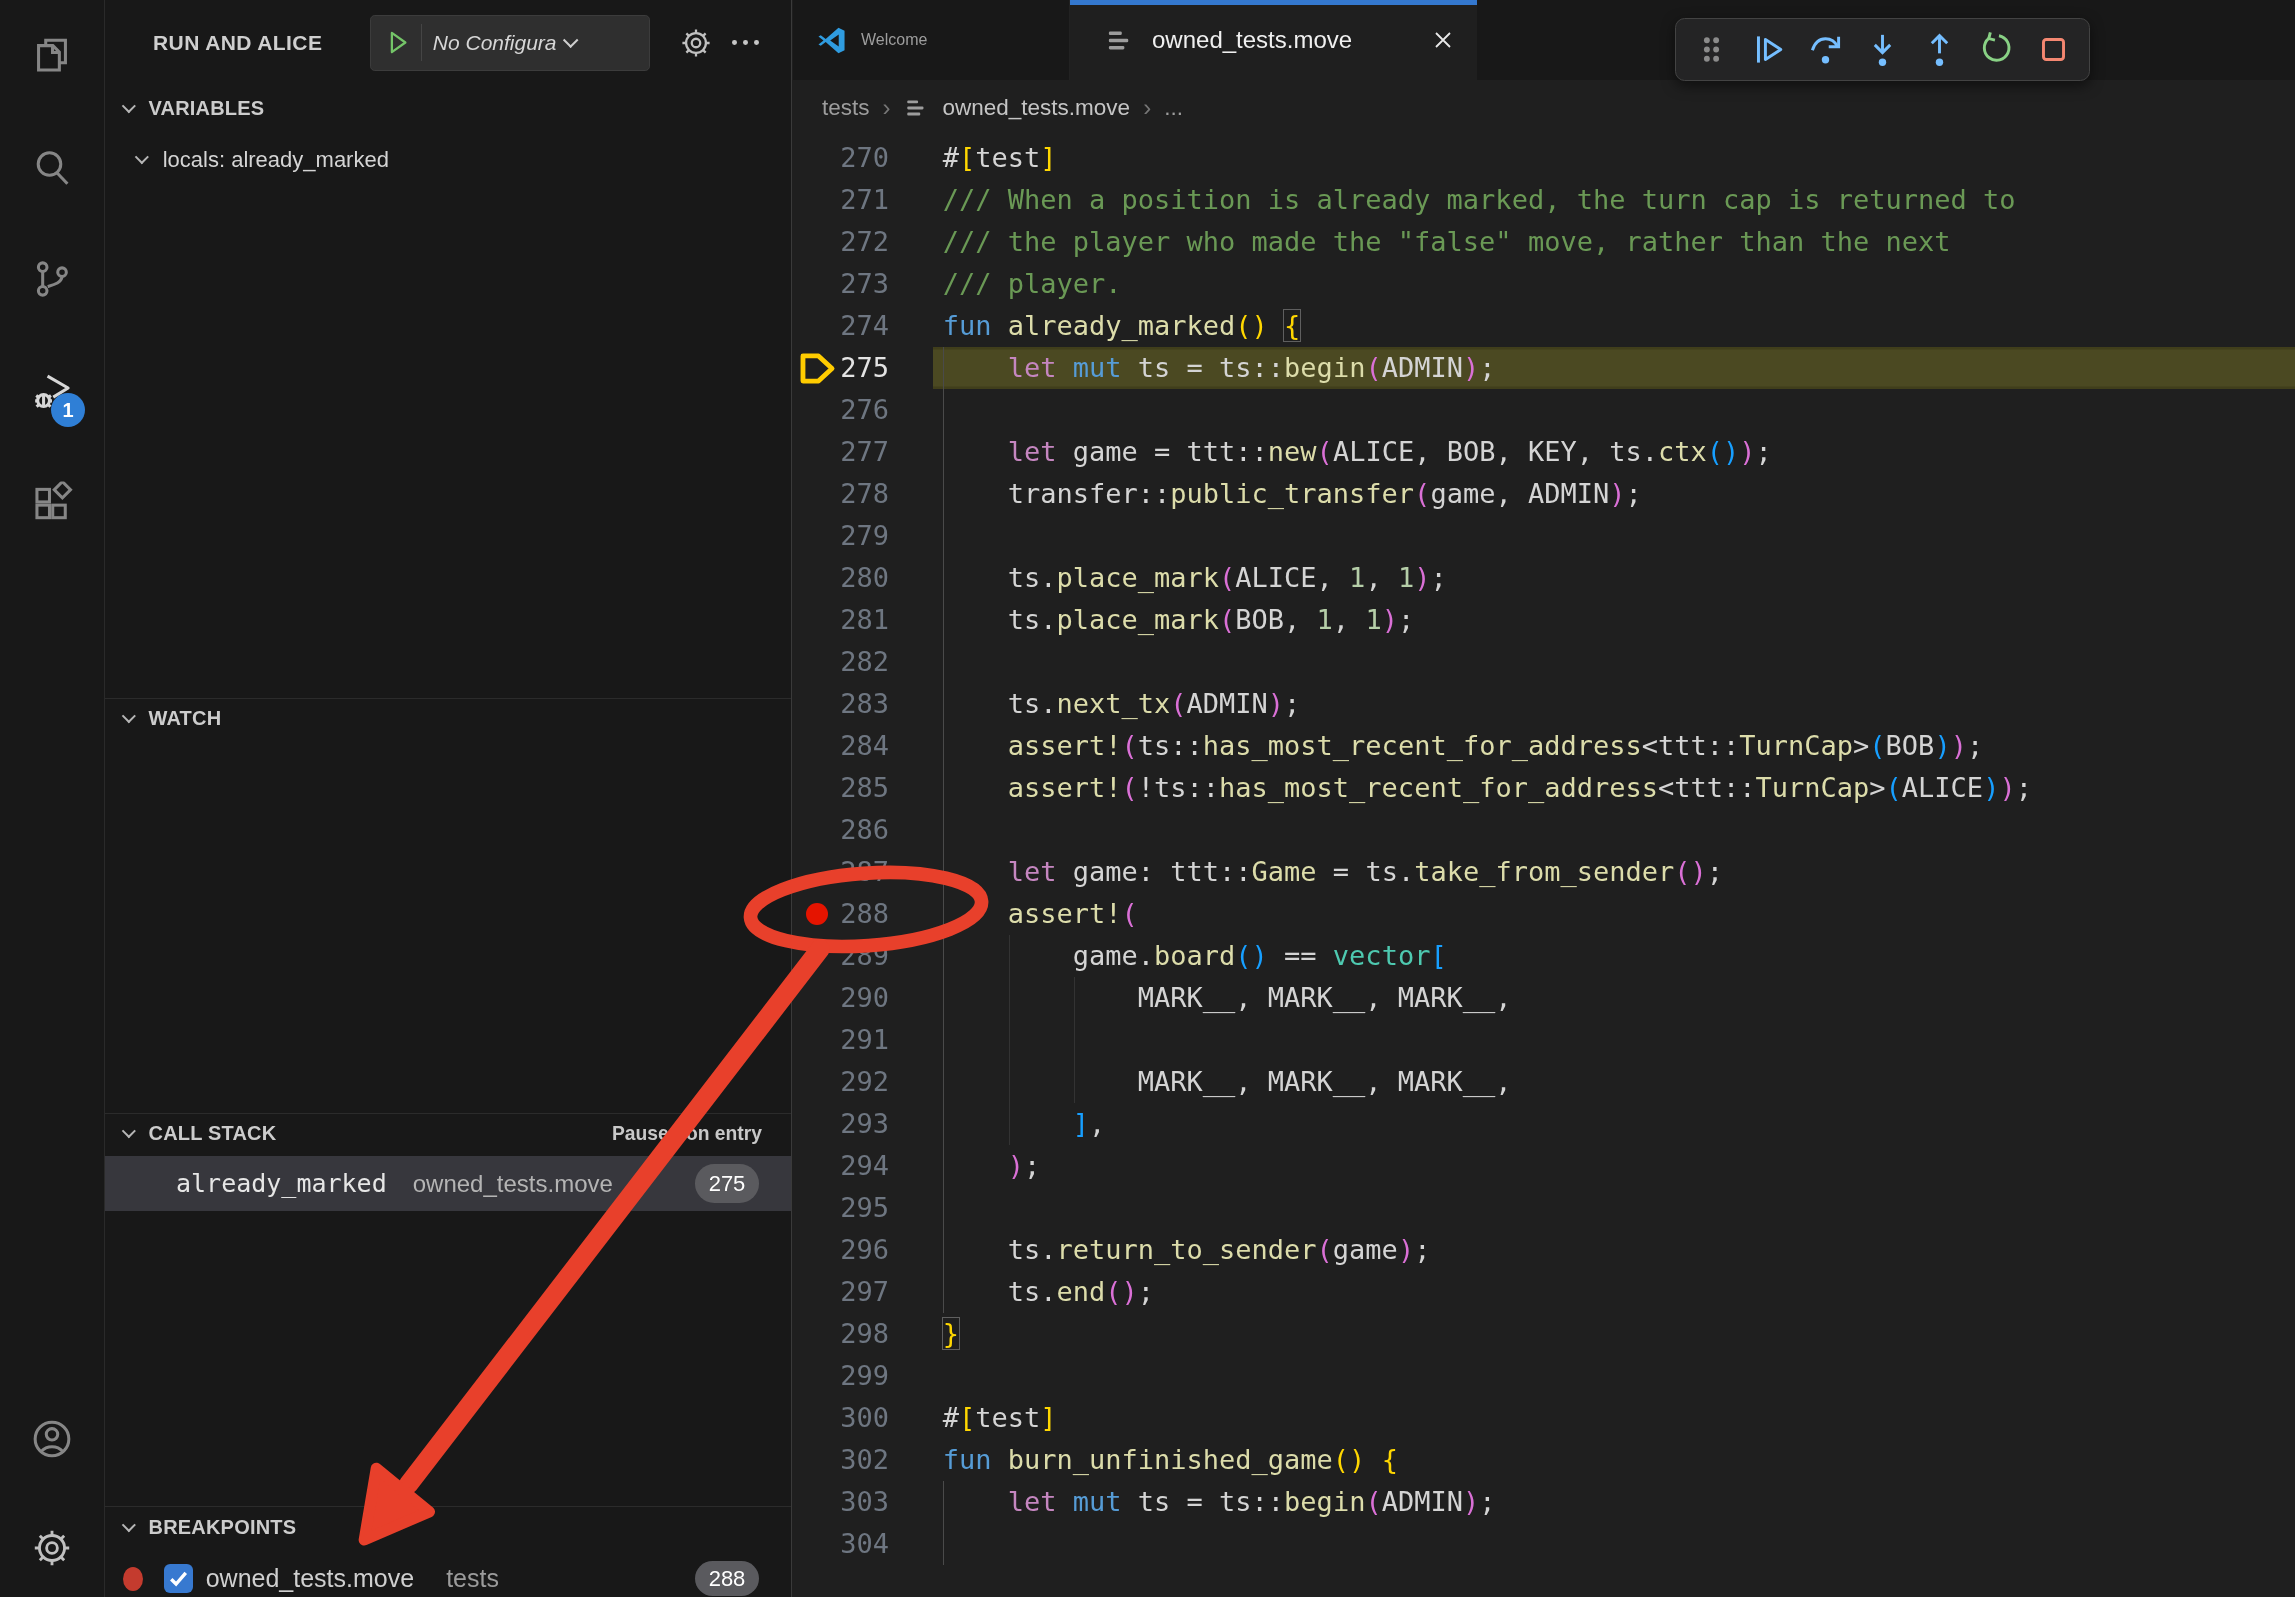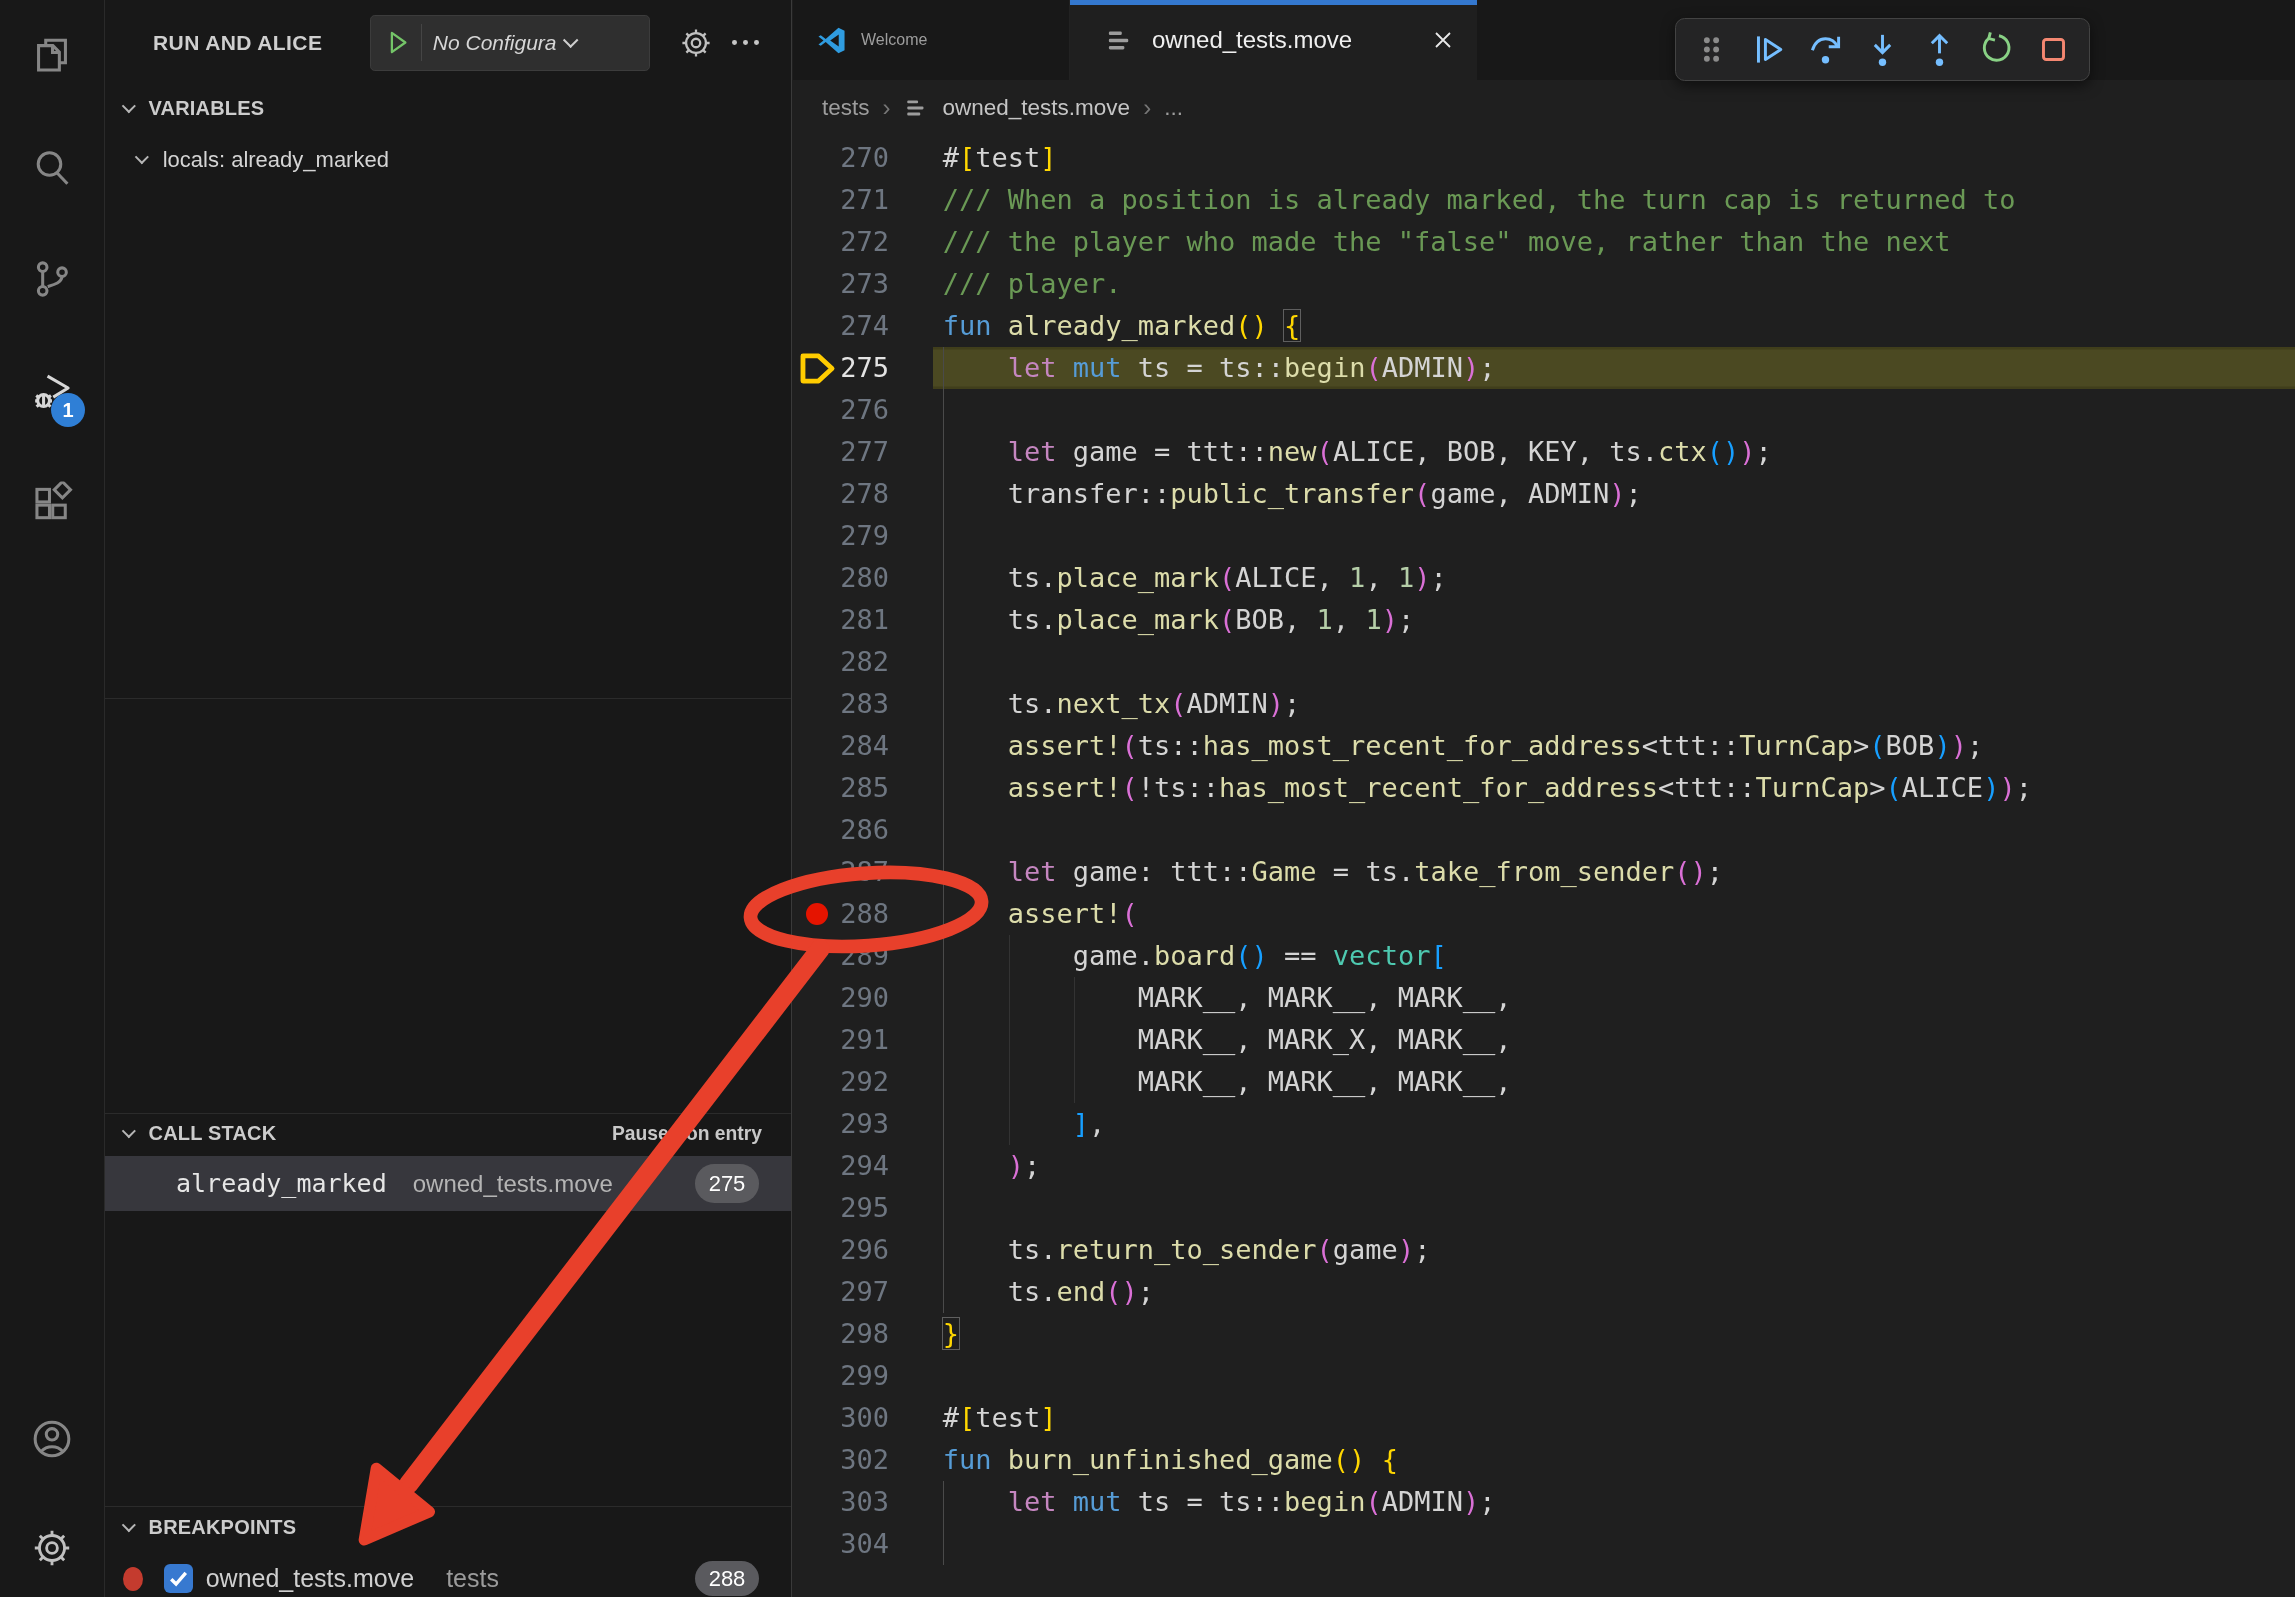--- a/index.html
+++ b/index.html
@@ -191,20 +191,24 @@
     <div class="section-header" style="top:90px">
       <span class="chev"></span>
       <span class="label">VARIABLES</span>
     </div>
     <div class="locals-row">
       <span class="chev"></span>
       <span class="label">locals: already_marked</span>
     </div>
 
     <div class="divider" style="top:698px"></div>
+    <div class="section-header" style="top:700px">
+      <span class="chev"></span>
+      <span class="label">WATCH</span>
+    </div>
 
     <div class="divider" style="top:1113px"></div>
     <div class="section-header" style="top:1115px">
       <span class="chev"></span>
       <span class="label">CALL STACK</span>
       <span class="paused-badge">Paused on entry</span>
     </div>
     <div class="stack-row">
       <span class="stack-fn">already_marked</span>
       <span class="stack-file">owned_tests.move</span>
@@ -283,21 +287,21 @@
         <div class="code-line"><div class="gutter"><span class="glyph"></span><span class="num">281</span></div><div class="txt"><i class="guide g0" style="left: 9.7px;"></i><span><span class="tk-fg">    ts.</span><span class="tk-fn">place_mark</span><span class="tk-b2">(</span><span class="tk-fg">BOB, </span><span class="tk-num">1</span><span class="tk-fg">, </span><span class="tk-num">1</span><span class="tk-b2">)</span><span class="tk-fg">;</span></span></div></div>
         <div class="code-line"><div class="gutter"><span class="glyph"></span><span class="num">282</span></div><div class="txt"><i class="guide g0" style="left: 9.7px;"></i><span></span></div></div>
         <div class="code-line"><div class="gutter"><span class="glyph"></span><span class="num">283</span></div><div class="txt"><i class="guide g0" style="left: 9.7px;"></i><span><span class="tk-fg">    ts.</span><span class="tk-fn">next_tx</span><span class="tk-b2">(</span><span class="tk-fg">ADMIN</span><span class="tk-b2">)</span><span class="tk-fg">;</span></span></div></div>
         <div class="code-line"><div class="gutter"><span class="glyph"></span><span class="num">284</span></div><div class="txt"><i class="guide g0" style="left: 9.7px;"></i><span><span class="tk-fg">    </span><span class="tk-fn">assert!</span><span class="tk-b2">(</span><span class="tk-fg">ts::</span><span class="tk-fn">has_most_recent_for_address</span><span class="tk-fg">&lt;ttt::</span><span class="tk-fn">TurnCap</span><span class="tk-fg">&gt;</span><span class="tk-b3">(</span><span class="tk-fg">BOB</span><span class="tk-b3">)</span><span class="tk-b2">)</span><span class="tk-fg">;</span></span></div></div>
         <div class="code-line"><div class="gutter"><span class="glyph"></span><span class="num">285</span></div><div class="txt"><i class="guide g0" style="left: 9.7px;"></i><span><span class="tk-fg">    </span><span class="tk-fn">assert!</span><span class="tk-b2">(</span><span class="tk-fg">!ts::</span><span class="tk-fn">has_most_recent_for_address</span><span class="tk-fg">&lt;ttt::</span><span class="tk-fn">TurnCap</span><span class="tk-fg">&gt;</span><span class="tk-b3">(</span><span class="tk-fg">ALICE</span><span class="tk-b3">)</span><span class="tk-b2">)</span><span class="tk-fg">;</span></span></div></div>
         <div class="code-line"><div class="gutter"><span class="glyph"></span><span class="num">286</span></div><div class="txt"><i class="guide g0" style="left: 9.7px;"></i><span></span></div></div>
         <div class="code-line"><div class="gutter"><span class="glyph"></span><span class="num">287</span></div><div class="txt"><i class="guide g0" style="left: 9.7px;"></i><span><span class="tk-fg">    </span><span class="tk-lt">let</span><span class="tk-fg"> game: ttt::</span><span class="tk-fn">Game</span><span class="tk-fg"> = ts.</span><span class="tk-fn">take_from_sender</span><span class="tk-b2">(</span><span class="tk-b2">)</span><span class="tk-fg">;</span></span></div></div>
         <div class="code-line"><div class="gutter"><span class="glyph"><span class="bp-gutter-dot"></span></span><span class="num">288</span></div><div class="txt"><i class="guide g0" style="left: 9.7px;"></i><span><span class="tk-fg">    </span><span class="tk-fn">assert!</span><span class="tk-b2">(</span></span></div></div>
         <div class="code-line"><div class="gutter"><span class="glyph"></span><span class="num">289</span></div><div class="txt"><i class="guide g0" style="left: 9.7px;"></i><i class="guide" style="left: 76px;"></i><span><span class="tk-fg">        game.</span><span class="tk-fn">board</span><span class="tk-b3">(</span><span class="tk-b3">)</span><span class="tk-fg"> == </span><span class="tk-ty">vector</span><span class="tk-b3">[</span></span></div></div>
         <div class="code-line"><div class="gutter"><span class="glyph"></span><span class="num">290</span></div><div class="txt"><i class="guide g0" style="left: 9.7px;"></i><i class="guide" style="left: 76px;"></i><i class="guide" style="left: 141px;"></i><span><span class="tk-fg">            MARK__, MARK__, MARK__,</span></span></div></div>
-        <div class="code-line"><div class="gutter"><span class="glyph"></span><span class="num">291</span></div><div class="txt"><i class="guide g0" style="left: 9.7px;"></i><i class="guide" style="left: 76px;"></i><i class="guide" style="left: 141px;"></i><span><span class="tk-fg">            MARK__, MARK_X, MARK__,</span></span></div></div>
+        <div class="code-line"><div class="gutter"><span class="glyph"></span><span class="num">291</span></div><div class="txt"><i class="guide g0" style="left: 9.7px;"></i><i class="guide" style="left: 76px;"></i><i class="guide" style="left: 141px;"></i></div></div>
         <div class="code-line"><div class="gutter"><span class="glyph"></span><span class="num">292</span></div><div class="txt"><i class="guide g0" style="left: 9.7px;"></i><i class="guide" style="left: 76px;"></i><i class="guide" style="left: 141px;"></i><span><span class="tk-fg">            MARK__, MARK__, MARK__,</span></span></div></div>
         <div class="code-line"><div class="gutter"><span class="glyph"></span><span class="num">293</span></div><div class="txt"><i class="guide g0" style="left: 9.7px;"></i><i class="guide" style="left: 76px;"></i><span><span class="tk-fg">        </span><span class="tk-b3">]</span><span class="tk-fg">,</span></span></div></div>
         <div class="code-line"><div class="gutter"><span class="glyph"></span><span class="num">294</span></div><div class="txt"><i class="guide g0" style="left: 9.7px;"></i><span><span class="tk-fg">    </span><span class="tk-b2">)</span><span class="tk-fg">;</span></span></div></div>
         <div class="code-line"><div class="gutter"><span class="glyph"></span><span class="num">295</span></div><div class="txt"><i class="guide g0" style="left: 9.7px;"></i><span></span></div></div>
         <div class="code-line"><div class="gutter"><span class="glyph"></span><span class="num">296</span></div><div class="txt"><i class="guide g0" style="left: 9.7px;"></i><span><span class="tk-fg">    ts.</span><span class="tk-fn">return_to_sender</span><span class="tk-b2">(</span><span class="tk-fg">game</span><span class="tk-b2">)</span><span class="tk-fg">;</span></span></div></div>
         <div class="code-line"><div class="gutter"><span class="glyph"></span><span class="num">297</span></div><div class="txt"><i class="guide g0" style="left: 9.7px;"></i><span><span class="tk-fg">    ts.</span><span class="tk-fn">end</span><span class="tk-b2">(</span><span class="tk-b2">)</span><span class="tk-fg">;</span></span></div></div>
         <div class="code-line"><div class="gutter"><span class="glyph"></span><span class="num">298</span></div><div class="txt"><span><span class="tk-b1 tk-bm">}</span></span></div></div>
         <div class="code-line"><div class="gutter"><span class="glyph"></span><span class="num">299</span></div><div class="txt"><span></span></div></div>
         <div class="code-line"><div class="gutter"><span class="glyph"></span><span class="num">300</span></div><div class="txt"><span><span class="tk-fg">#</span><span class="tk-b1">[</span><span class="tk-fg">test</span><span class="tk-b1">]</span></span></div></div>
         <div class="code-line"><div class="gutter"><span class="glyph"></span><span class="num">302</span></div><div class="txt"><span><span class="tk-kw">fun</span><span class="tk-fg"> </span><span class="tk-fn">burn_unfinished_game</span><span class="tk-b1">(</span><span class="tk-b1">)</span><span class="tk-fg"> </span><span class="tk-b1">{</span></span></div></div>

